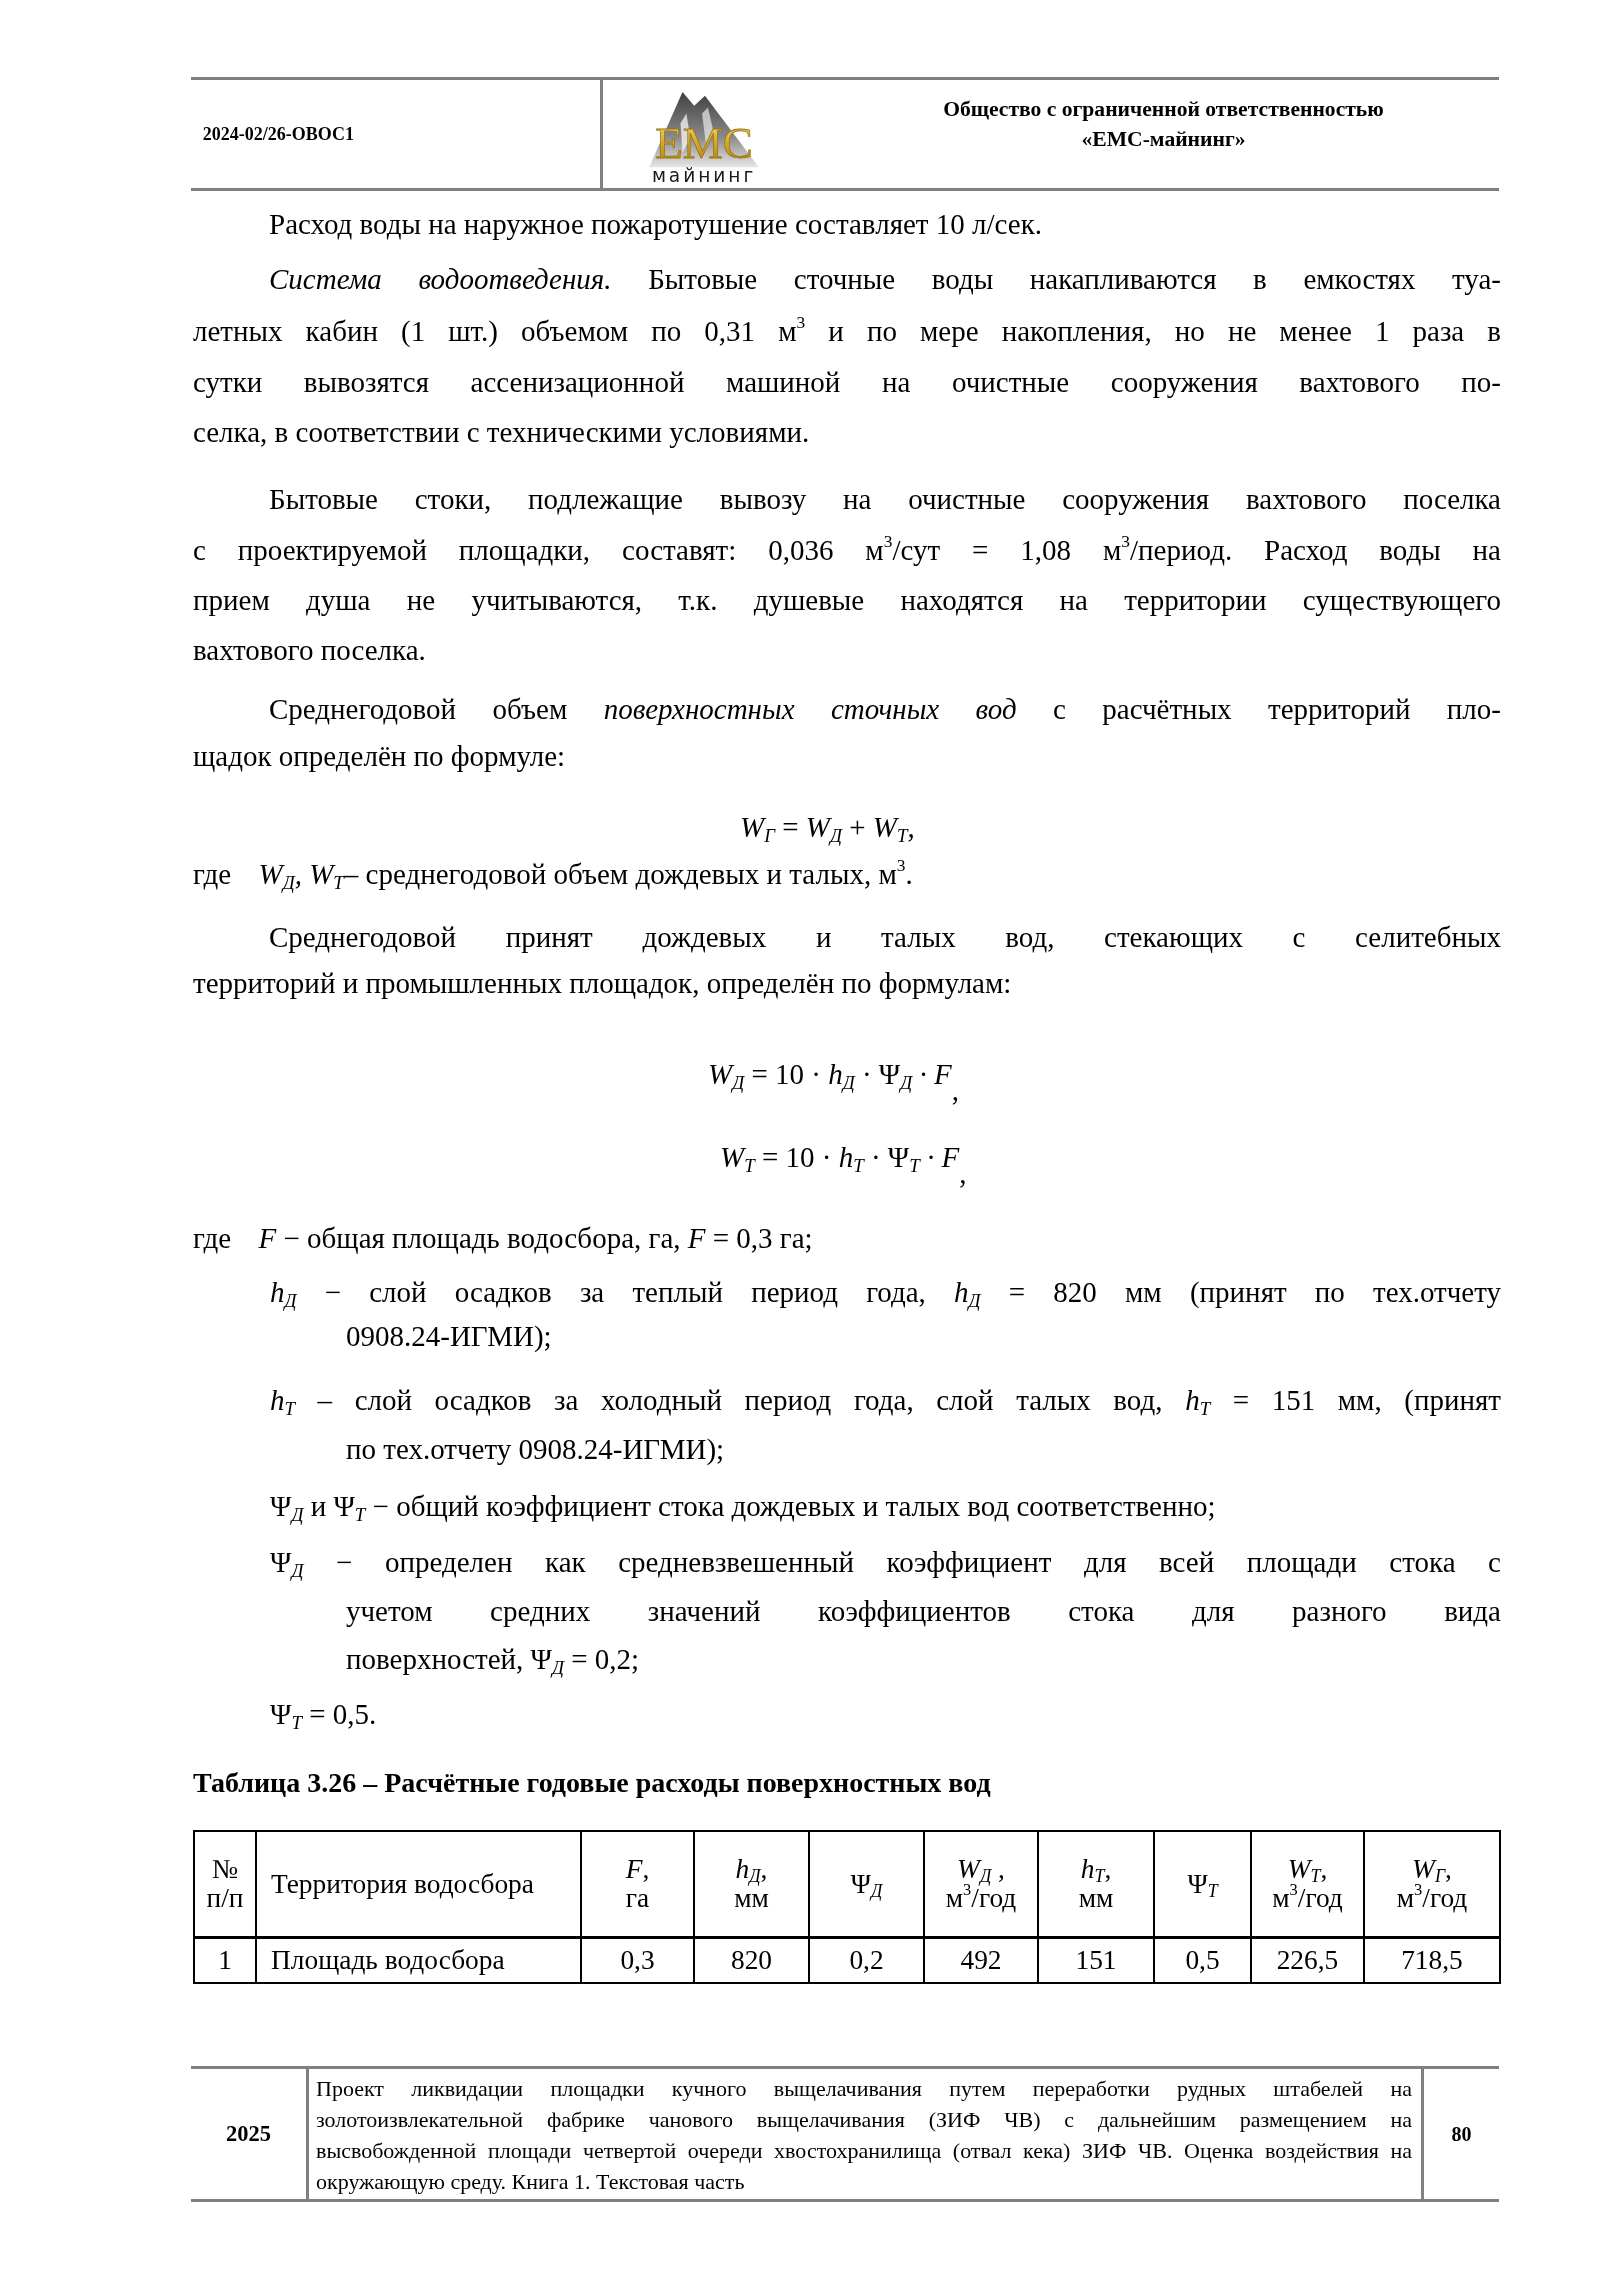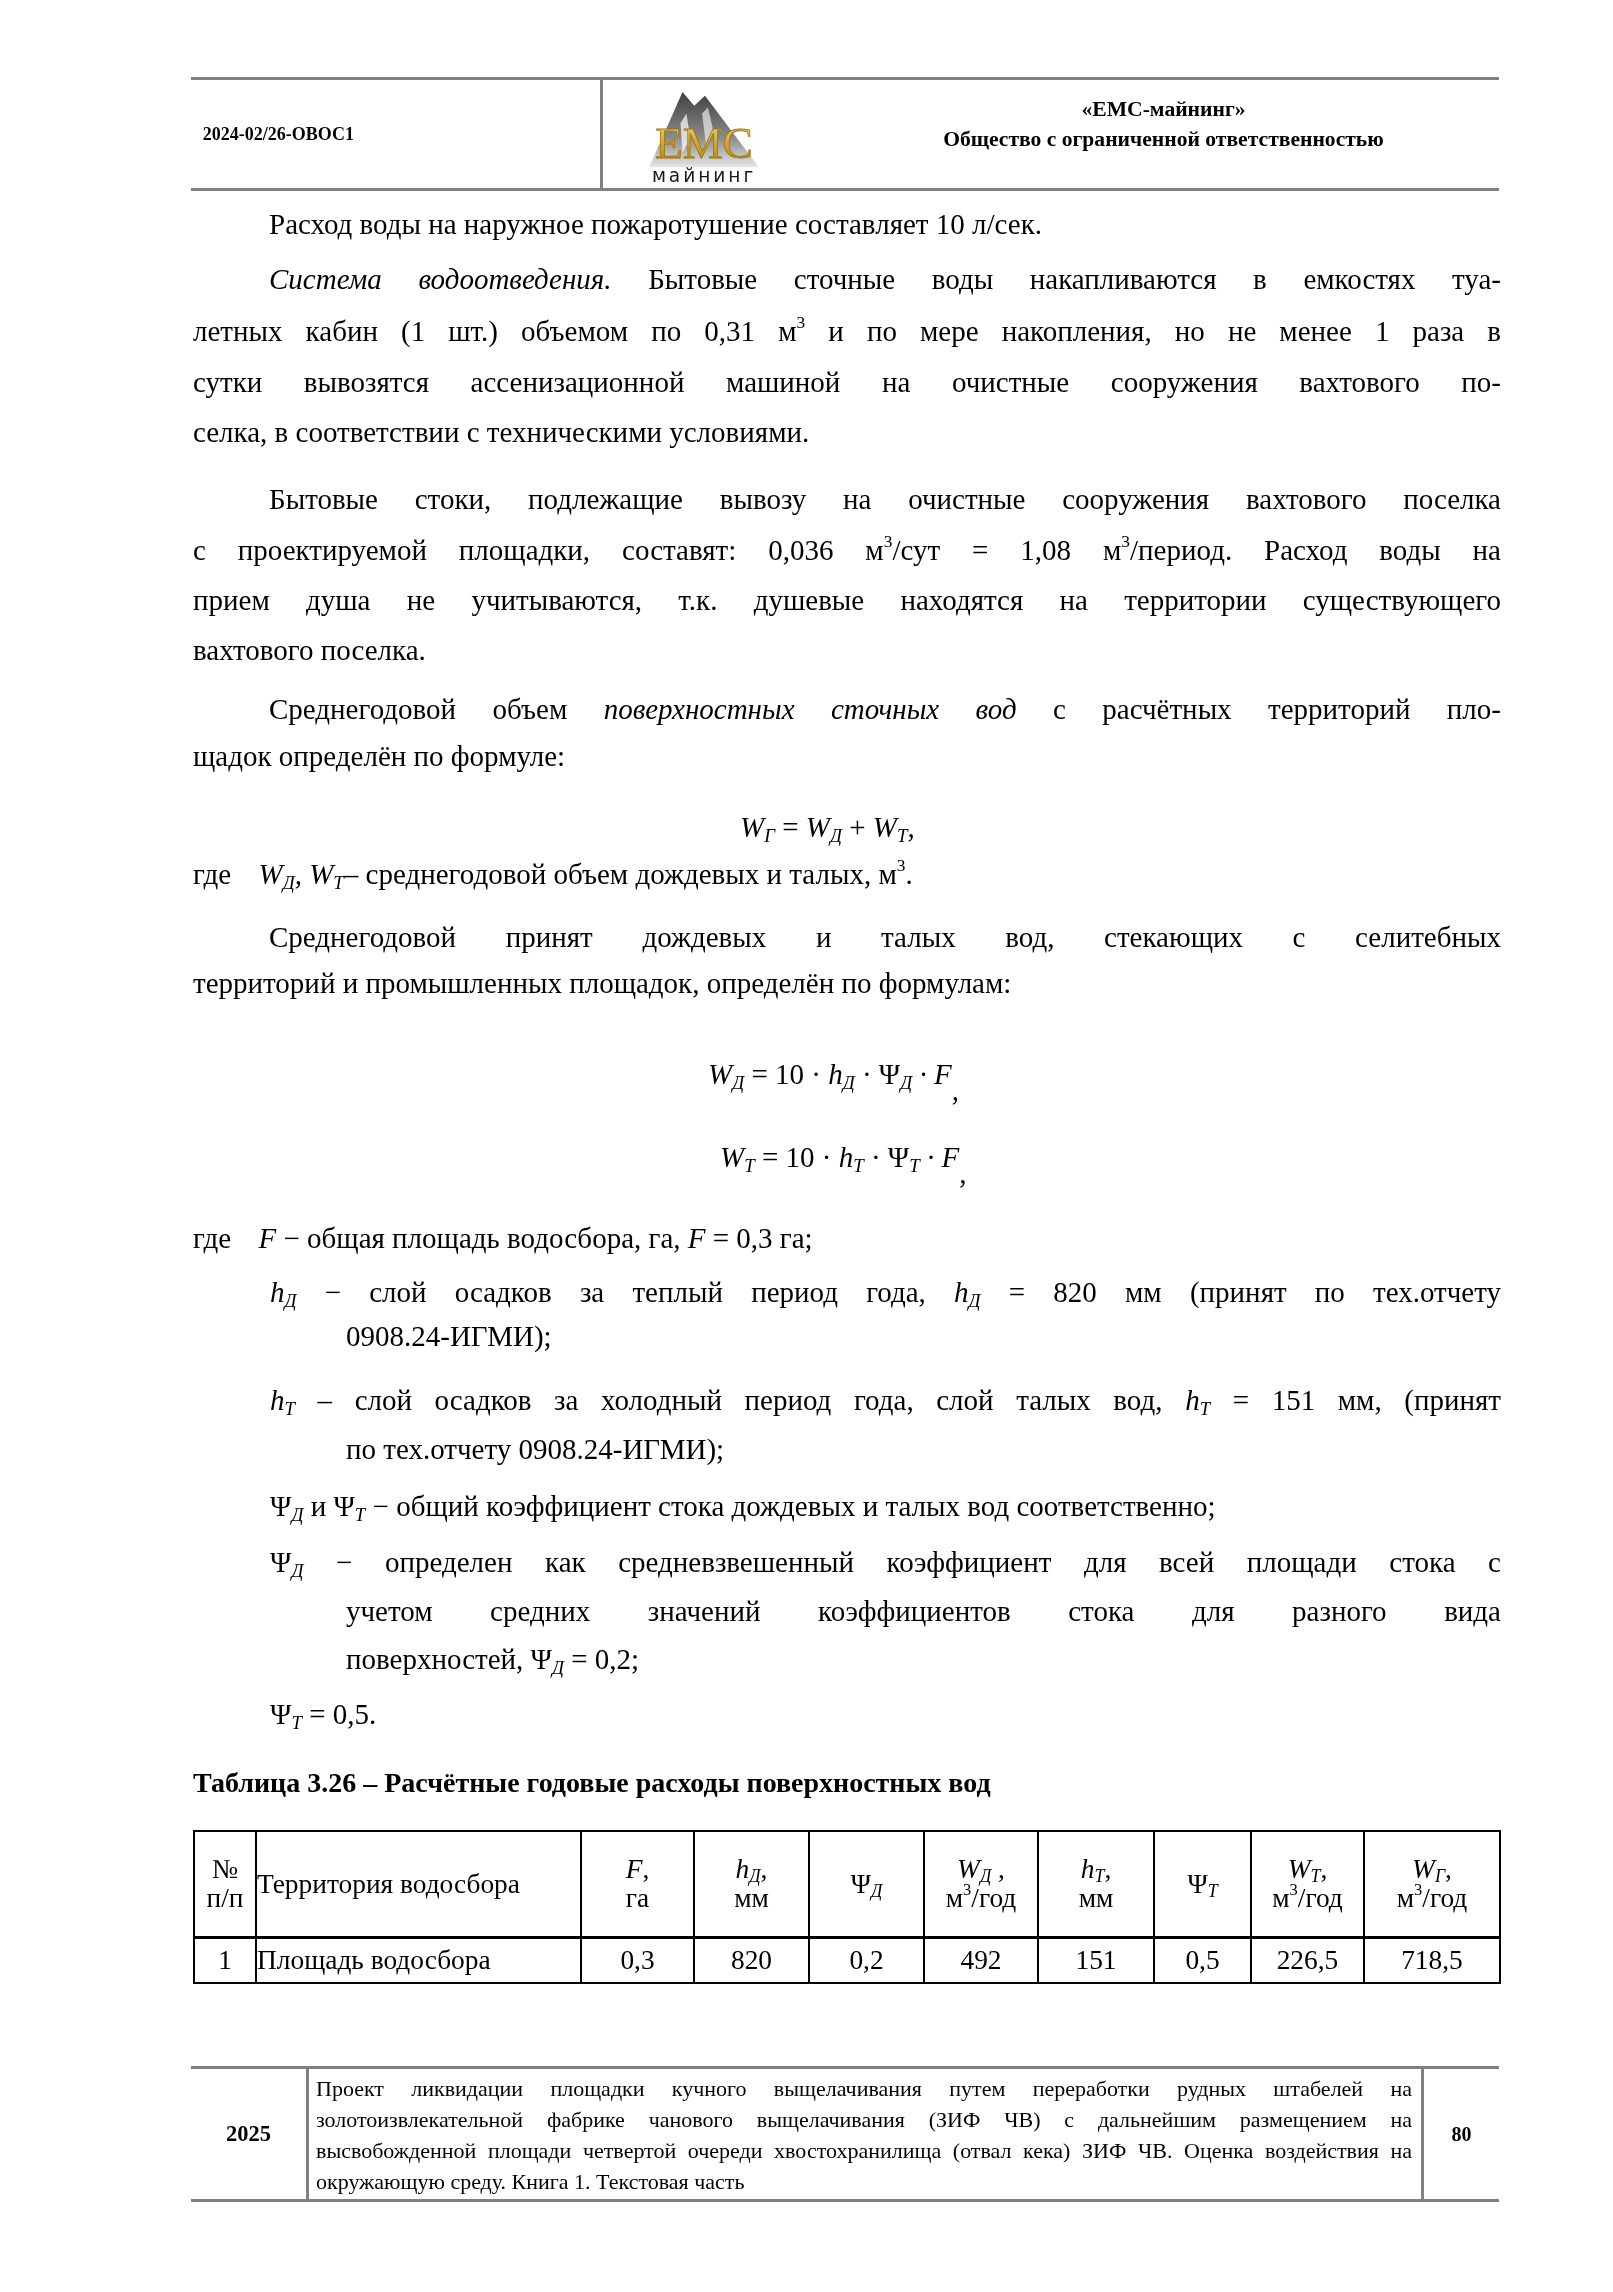--- a/index.html
+++ b/index.html
@@ -23,21 +23,21 @@
   sub { font-size: 0.65em; line-height: 0; vertical-align: -0.25em; font-style: italic; }
   .formula { position: absolute; font-size: 29px; line-height: 35px; white-space: nowrap; font-style: italic; }
   .formula .up { font-style: normal; }
   .formula .com { font-style: normal; position: relative; top: 15.7px; }
   .tcap { position: absolute; left: 193px; font-weight: bold; font-size: 28px; line-height: 35px; white-space: nowrap; }
   
   table.tbl { position: absolute; left: 193px; top: 1830px; width: 1305px; border-collapse: collapse; table-layout: fixed; }
   table.tbl td { border: 2px solid #000; text-align: center; vertical-align: middle; font-size: 27.4px; line-height: 29px; padding: 0; }
   table.tbl tr.h td { height: 104px; }
   table.tbl tr.d td { height: 43px; }
-  table.tbl td.left { text-align: left; padding-left: 0; }
+  table.tbl td.left { text-align: left; padding-left: 14px; }
   table.tbl { border: 2.9px solid #000; }
   table.tbl tr.h td { border-bottom: 3.9px solid #000; }
   
   .ftr { position: absolute; left: 191px; top: 2066px; width: 1308px; height: 136px;
          border-top: 3.9px solid #808080; border-bottom: 3.9px solid #808080; box-sizing: border-box; }
   .ftr-year { position: absolute; left: 0; width: 115px; top: 0; bottom: 0; display: flex; align-items: center; justify-content: center;
               font-weight: bold; font-size: 22.5px; }
   .ftr-div1 { position: absolute; left: 115px; top: 0; bottom: 0; width: 2.9px; background: #808080; }
   .ftr-div2 { position: absolute; left: 1230px; top: 0; bottom: 0; width: 2.9px; background: #808080; }
   .ftr-text { position: absolute; left: 125px; width: 1096px; top: 3.9px; font-size: 22px; line-height: 31px;
@@ -66,22 +66,22 @@
         </linearGradient>
       </defs>
       <polygon points="38,85 72,8 84,22 95,12 150,85" fill="url(#mg)"></polygon>
       <polygon points="70,40 76,30 80,55 72,70" fill="#ffffff" opacity="0.7"></polygon>
       <polygon points="92,30 98,24 104,50 96,62" fill="#ffffff" opacity="0.6"></polygon>
       <text x="94" y="76" text-anchor="middle" font-family="Liberation Serif, serif" font-size="46" fill="url(#gg)" stroke="#9a7410" stroke-width="0.8">EMC</text>
       <text x="94" y="100" text-anchor="middle" font-family="DejaVu Sans, sans-serif" font-size="19" letter-spacing="3" fill="#1a1a1a">майнинг</text>
     </svg>
   </div>
   <div class="hdr-org">
+    <div>Общество с ограниченной ответственностью</div>
     <div>«ЕМС-майнинг»</div>
-    <div>Общество с ограниченной ответственностью</div>
   </div>
 </div>
 
 <div class="ln ind" style="top:207px">Расход воды на наружное пожаротушение составляет 10 л/сек.</div>
 
 <div class="ln just ind" style="top:262px"><span class="i">Система водоотведения.</span><span> Бытовые сточные воды накапливаются в емкостях туа-</span></div>
 <div class="ln just" style="top:314px"><span>летных кабин (1 шт.) объемом по 0,31 м</span><sup>3</sup><span> и по мере накопления, но не менее 1 раза в</span></div>
 <div class="ln just" style="top:365px">сутки вывозятся ассенизационной машиной на очистные сооружения вахтового по-</div>
 <div class="ln" style="top:415px">селка, в соответствии с техническими условиями.</div>
 

